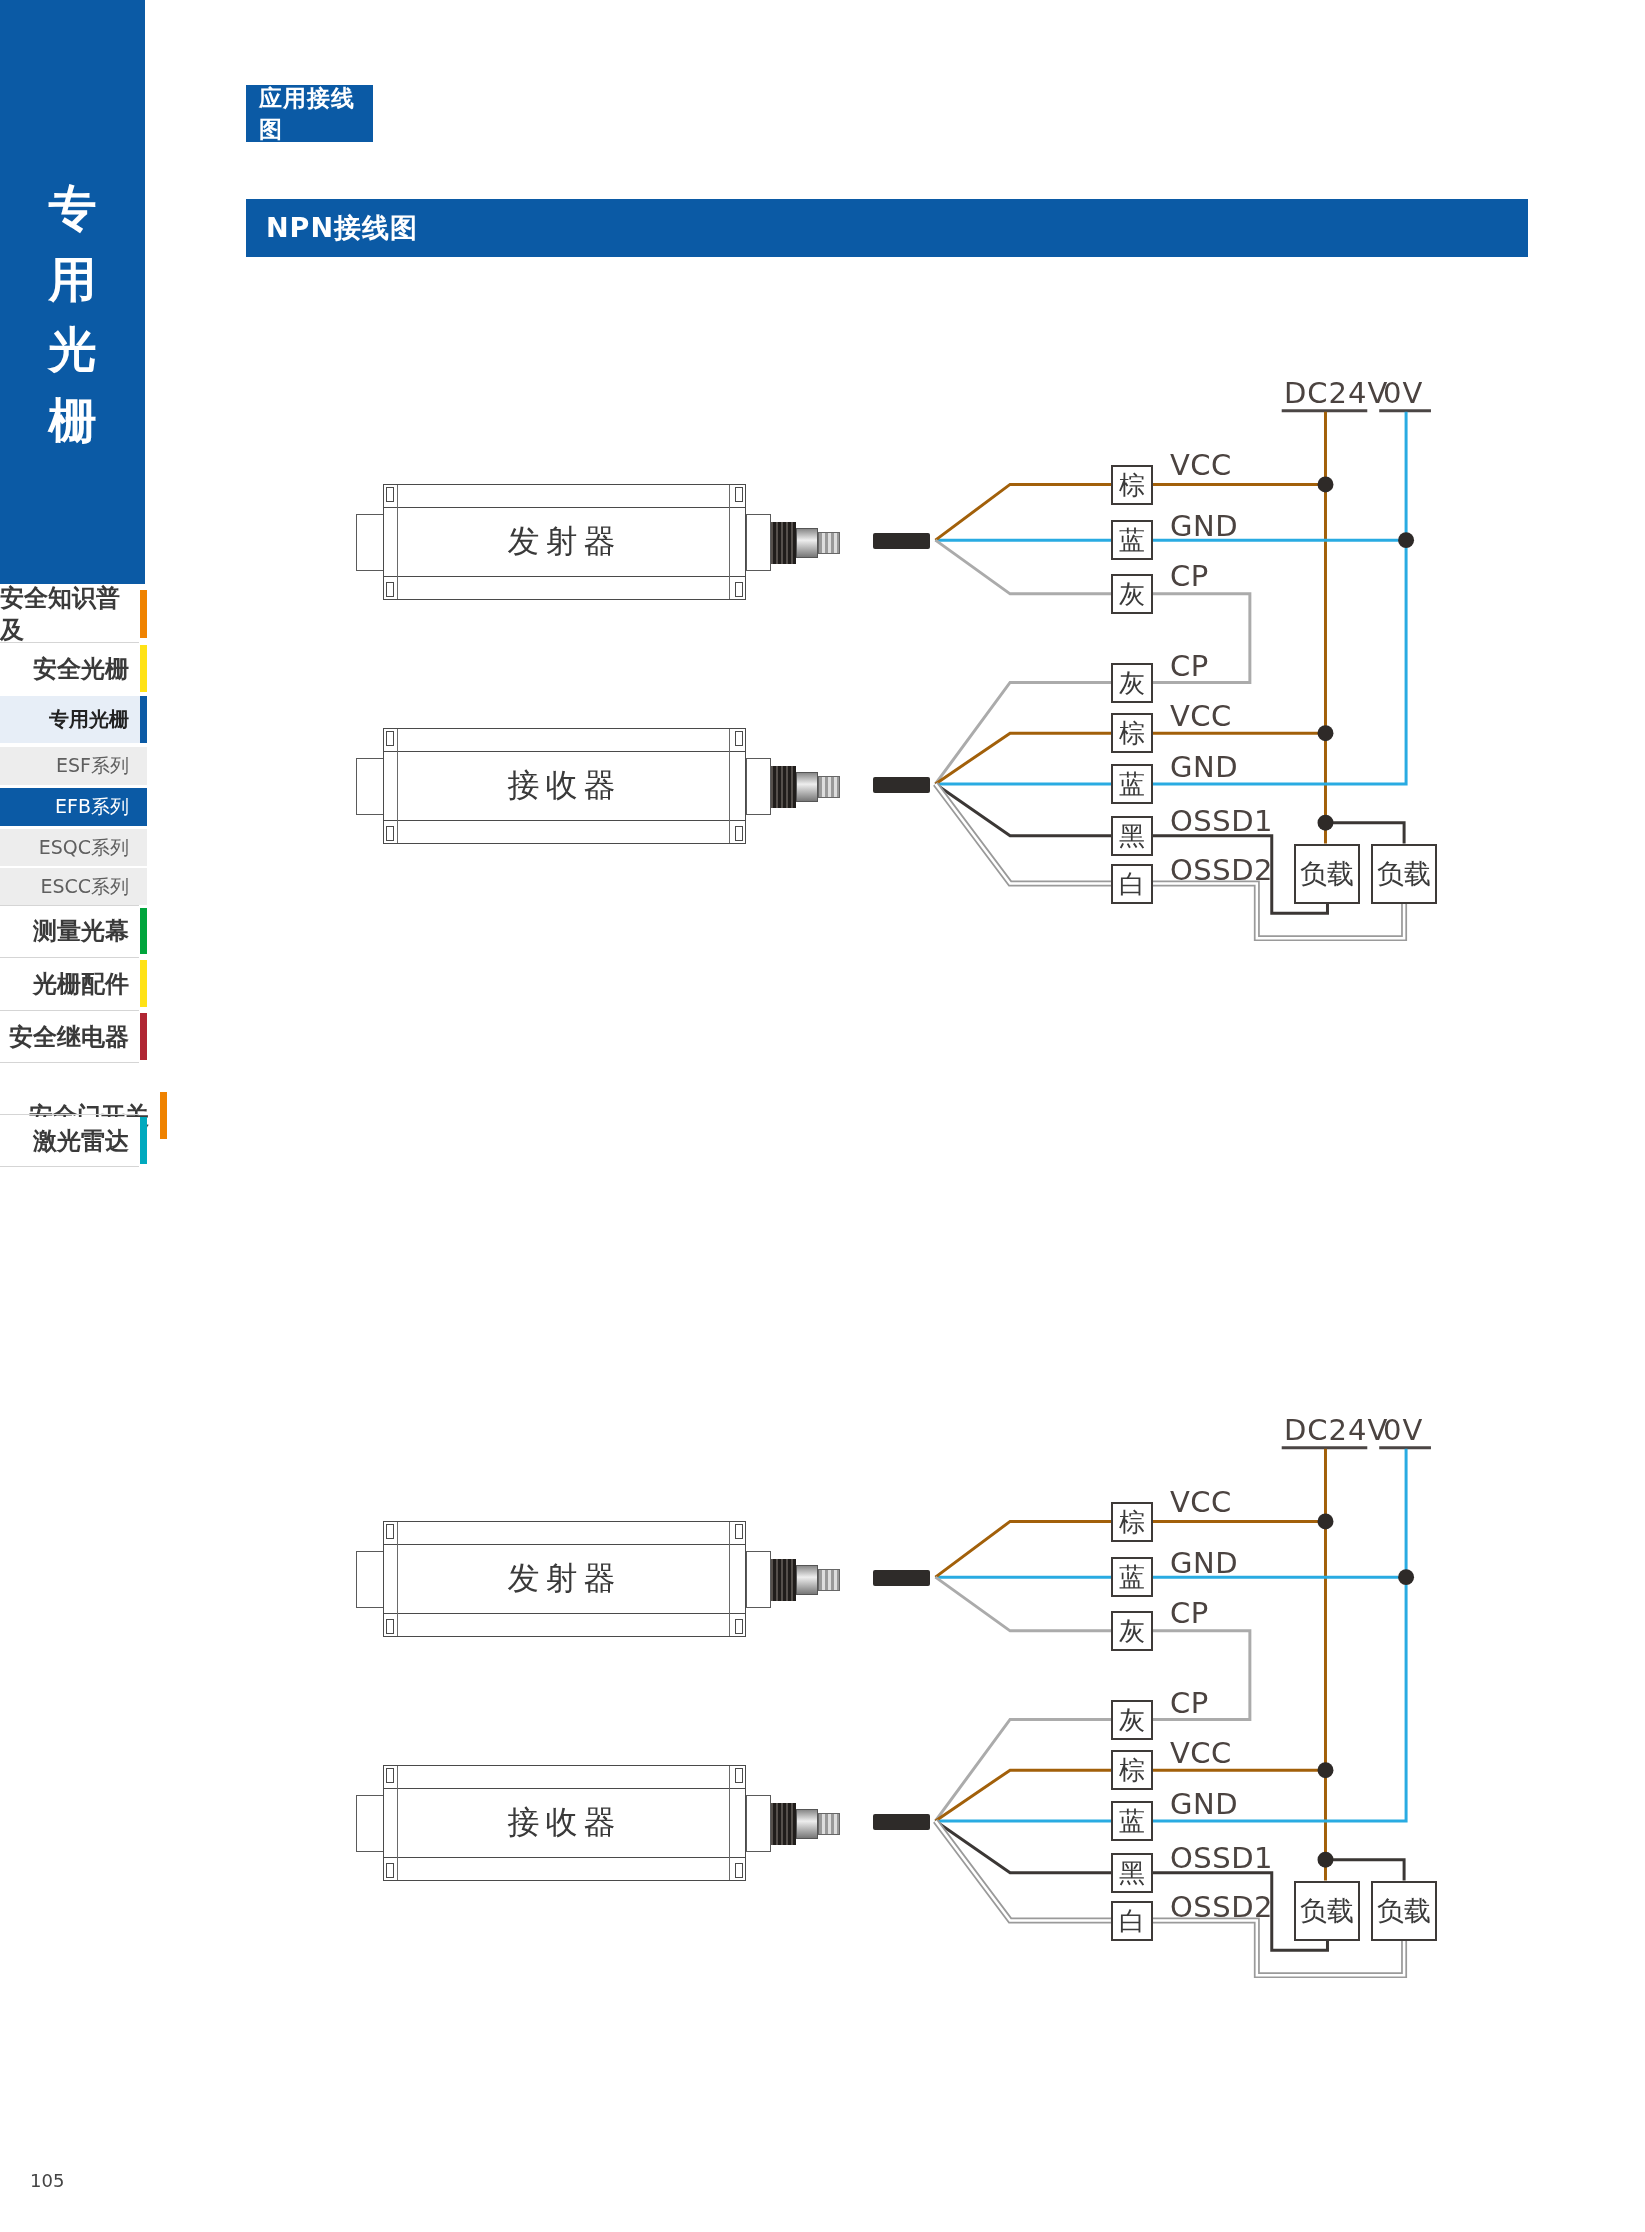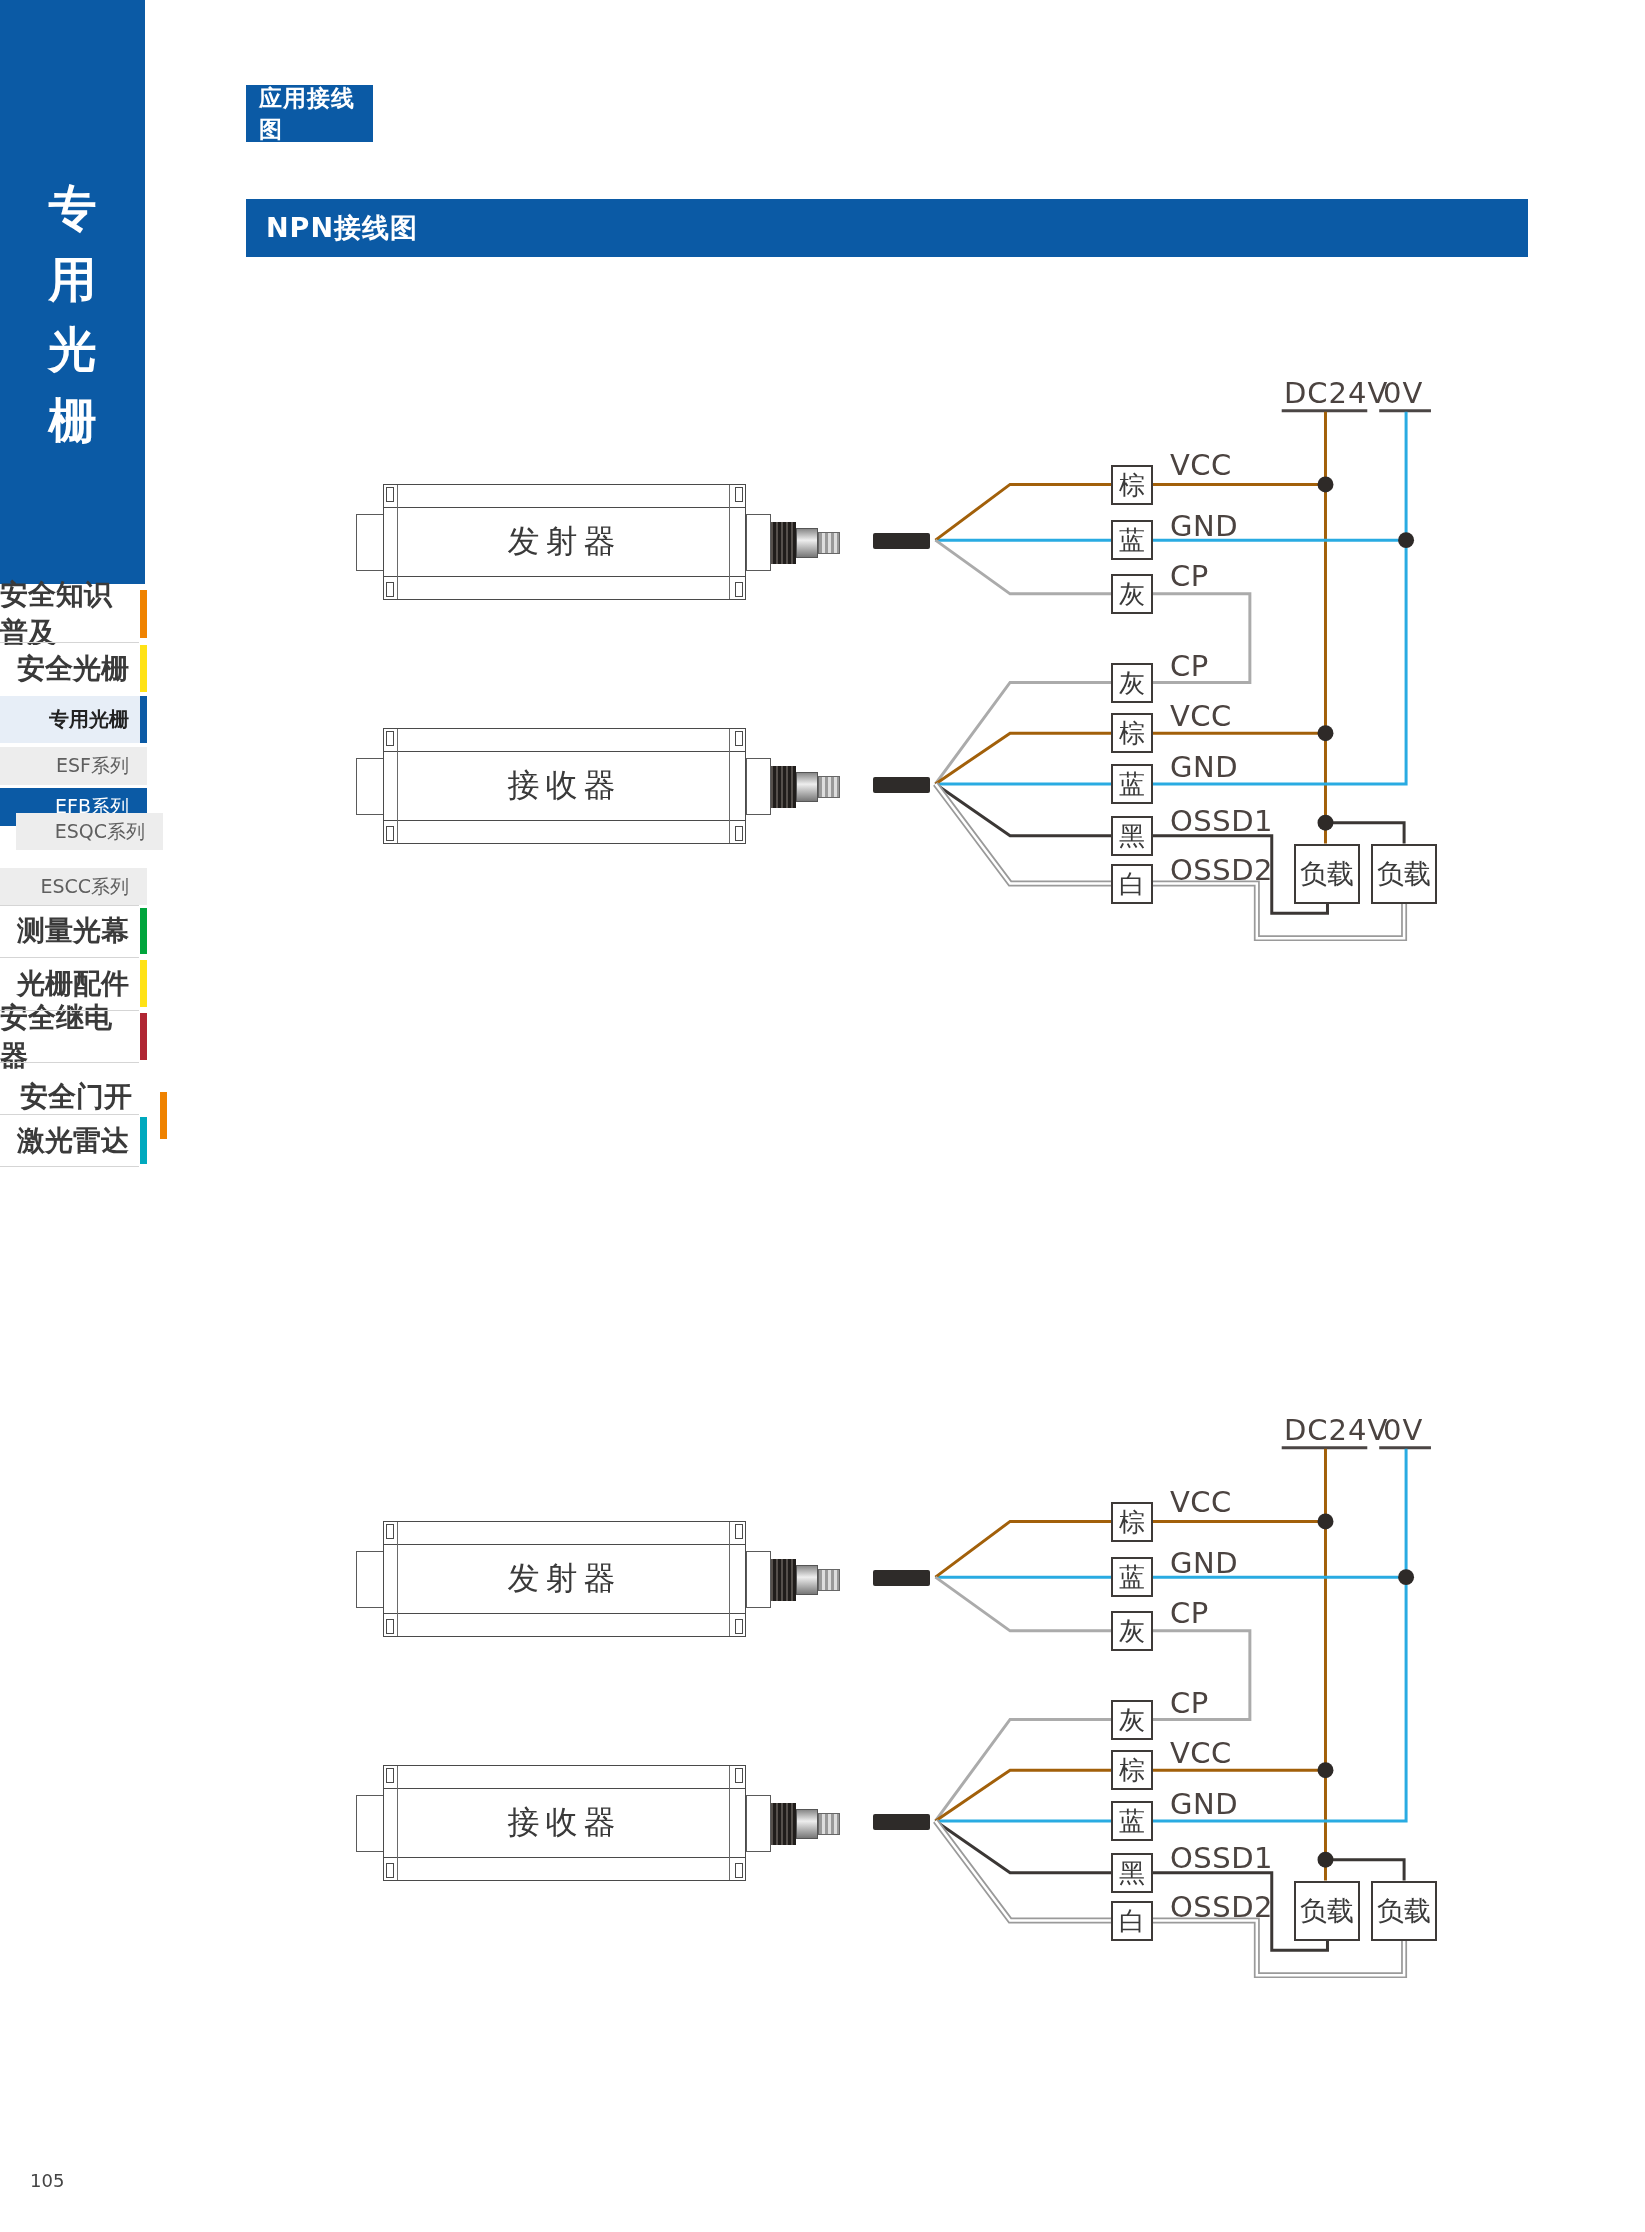--- a/index.html
+++ b/index.html
@@ -7,21 +7,21 @@
         font-family:"DejaVu Sans","Liberation Sans",sans-serif;color:#3a3a3a;}
 
   
   .side-hero{position:absolute;left:0;top:0;width:145px;height:584px;background:#0b5aa5;}
   .side-hero .vchar{position:absolute;left:0;width:145px;text-align:center;color:#fff;
         font-size:48px;font-weight:700;line-height:48px;}
   .side-menu{position:absolute;left:0;top:584px;width:147px;}
   .menu-item{position:absolute;left:0;width:147px;display:flex;align-items:center;
         justify-content:flex-end;box-sizing:border-box;padding-right:18px;background:#fff;}
   .menu-item .menu-bar{position:absolute;right:0;top:0;bottom:0;width:7px;}
-  .menu-item.cat{font-size:28px;font-weight:700;color:#3a3a3a;}
+  .menu-item.cat{font-size:24px;font-weight:700;color:#3a3a3a;}
   .menu-item.cat-active{font-size:20px;font-weight:700;color:#222;background:#e7eef7;}
   .menu-item.sub{font-size:19px;color:#5f5f5f;background:#ededed;}
   .menu-item.sub-active{font-size:19px;color:#fff;background:#0b5aa5;}
   .menu-divider{position:absolute;left:0;width:139px;height:1px;background:#d5d5d5;}
 
   
   .tag-badge{position:absolute;left:246px;top:85px;width:127px;height:57px;background:#0b5aa5;
         display:flex;align-items:center;padding-left:13px;box-sizing:border-box;
         color:#fff;font-size:23px;font-weight:700;letter-spacing:1px;}
   .secbar{position:absolute;left:246px;width:1282px;height:58px;background:#0b5aa5;
@@ -97,21 +97,21 @@
       <div class="menu-item cat-active" style="top: 112px; height: 47px;">
         <span>专用光栅</span>
         <span class="menu-bar" style="background: rgb(11, 90, 165);"></span>
       </div>
       <div class="menu-item sub" style="top: 163px; height: 38px;">
         <span>ESF系列</span>
       </div>
       <div class="menu-item sub-active" style="top: 204px; height: 38px;">
         <span>EFB系列</span>
       </div>
-      <div class="menu-item sub" style="top: 229px; height: 37px; margin-left: 16px;">
+      <div class="menu-item sub" style="top: 245px; height: 37px;">
         <span>ESQC系列</span>
       </div>
       <div class="menu-item sub" style="top: 284px; height: 37px;">
         <span>ESCC系列</span>
       </div>
       <div class="menu-item cat" style="top: 324px; height: 46px;">
         <span>测量光幕</span>
         <span class="menu-bar" style="background: rgb(0, 165, 60);"></span>
       </div>
       <div class="menu-item cat" style="top: 376px; height: 47px;">

